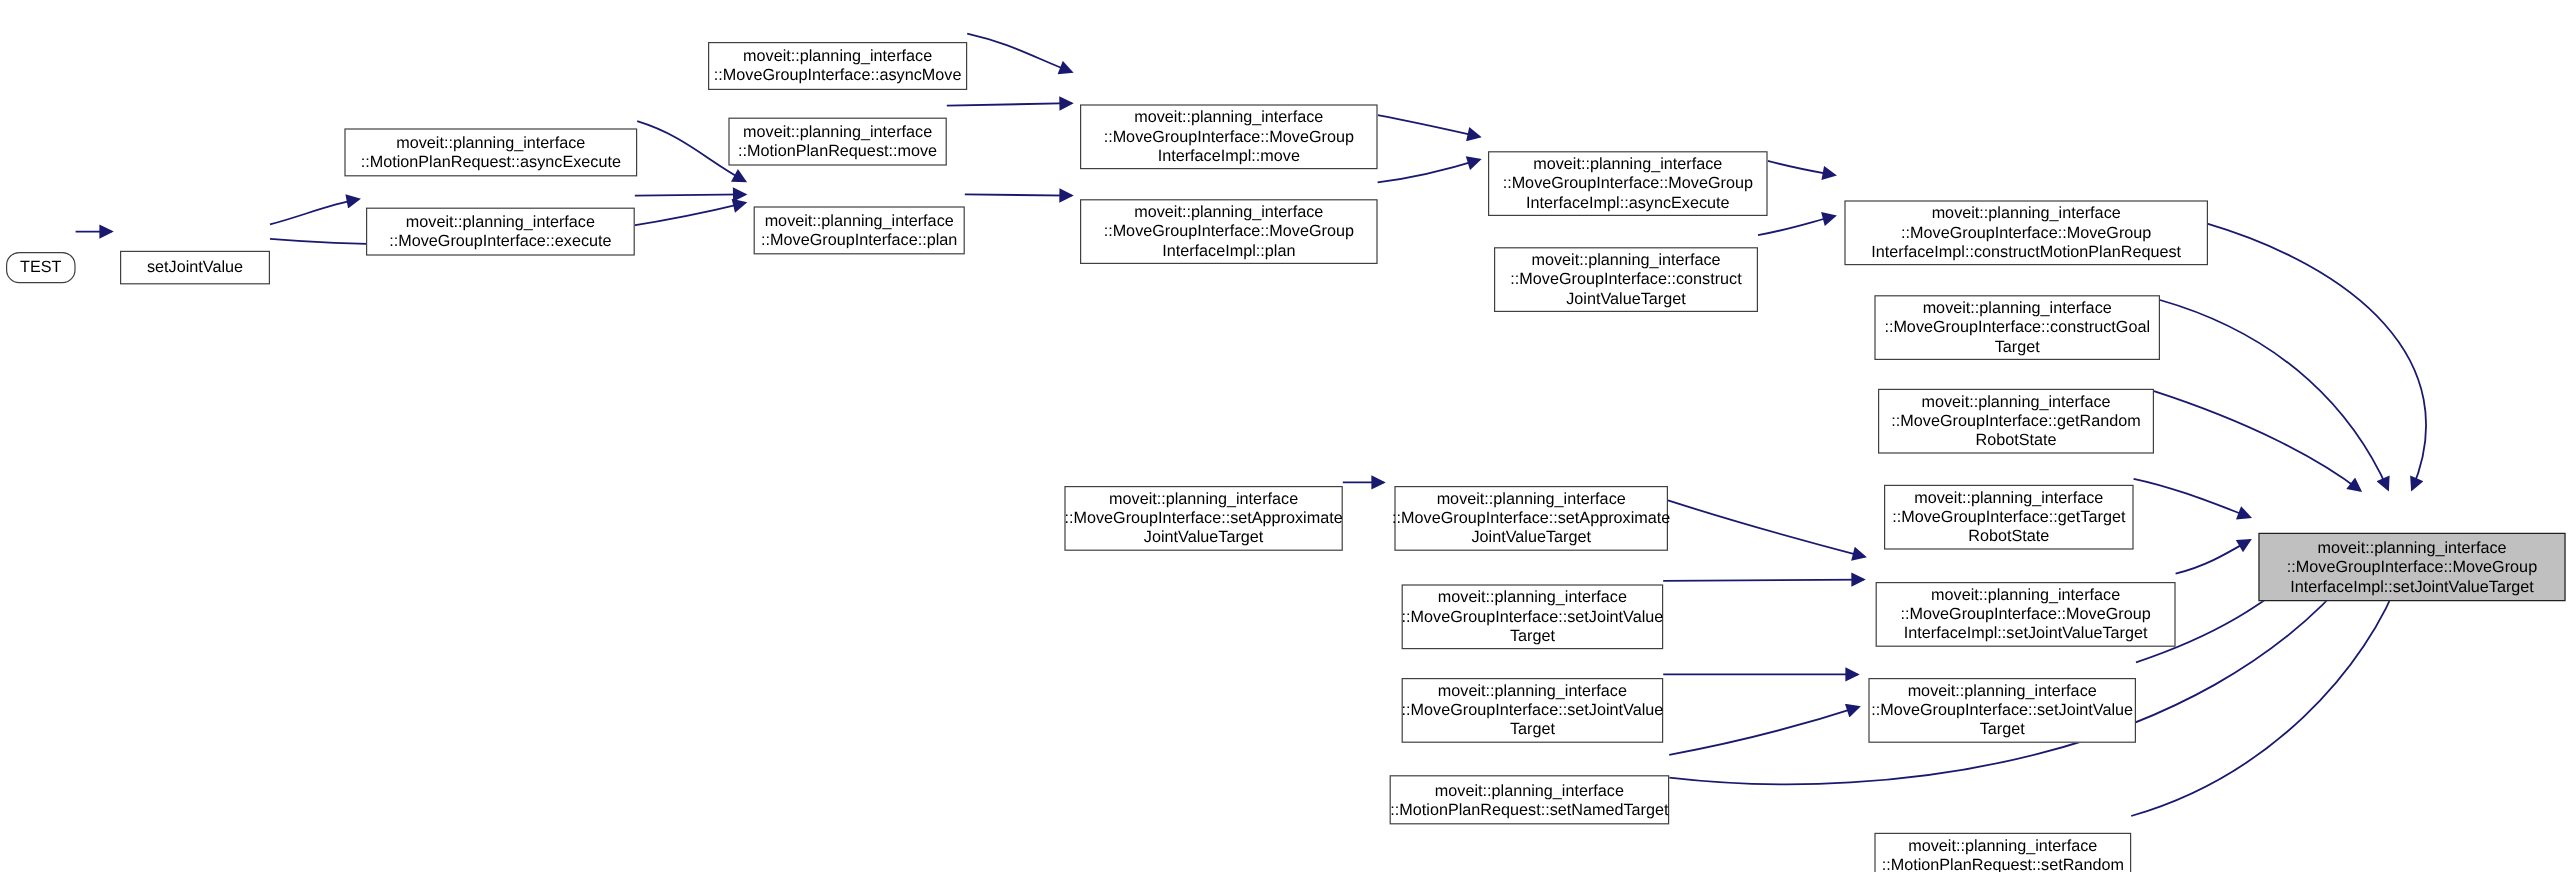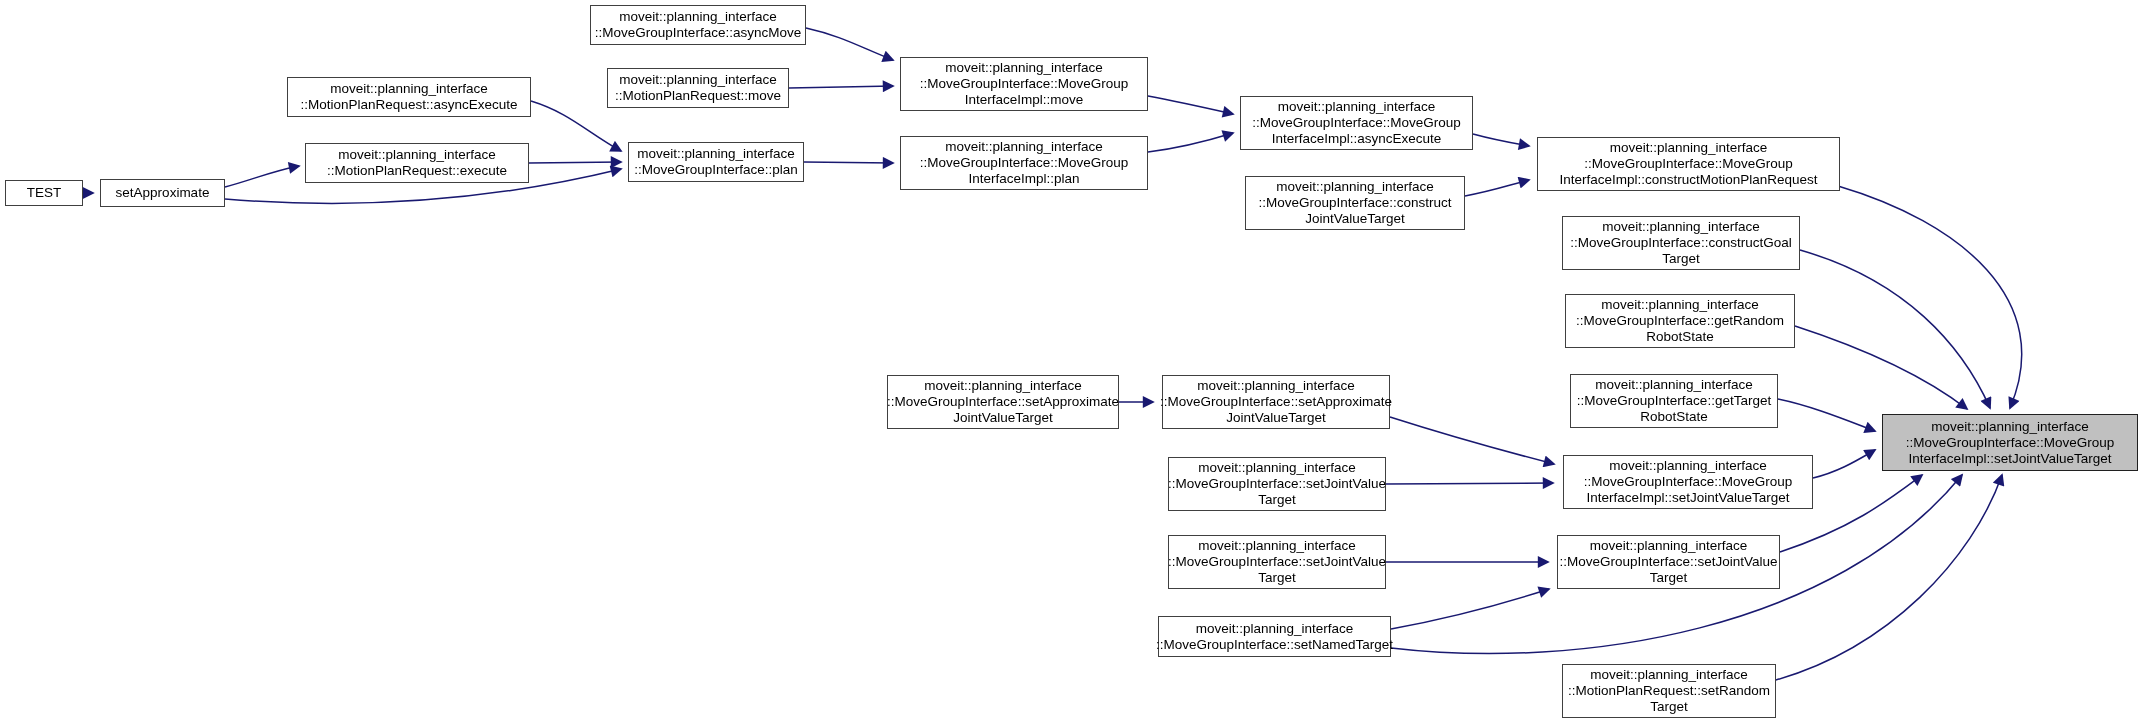--- a/index.html
+++ b/index.html
@@ -34,20 +34,21 @@
     display: flex;
     flex-direction: column;
     justify-content: center;
     align-items: center;
     text-align: center;
     font-size: 13.5px;
     line-height: 16px;
     color: #000000;
     cursor: pointer;
     z-index: 2;
+    margin-top: 30px;
   }
   .node.highlighted {
     background: var(--highlight-color, #c0c0c0);
     border: 1.5px solid #202020;
     cursor: default;
   }
   .nl {
     white-space: nowrap;
   }
 </style>
@@ -81,33 +82,33 @@
       <path d="M1119,402 L1153,402" class="edge" marker-end="url(#arrow)"></path>
       <path d="M1390,417 C1440,433 1500,450 1554,464" class="edge" marker-end="url(#arrow)"></path>
       <path d="M1386,484 L1553,483" class="edge" marker-end="url(#arrow)"></path>
       <path d="M1386,562 L1548,562" class="edge" marker-end="url(#arrow)"></path>
       <path d="M1391,629 C1462,616 1512,601 1549,589" class="edge" marker-end="url(#arrow)"></path>
       <path d="M1780,552 C1852,528 1886,502 1922,475" class="edge" marker-end="url(#arrow)"></path>
       <path d="M1391,648 C1580,670 1835,630 1962,475" class="edge" marker-end="url(#arrow)"></path>
       <path d="M1776,680 C1888,648 1972,560 2002,475" class="edge" marker-end="url(#arrow)"></path>
     </svg>
 
-<div class="node" style="left: 5px; top: 180px; width: 78px; height: 26px;">
+<div class="node" style="left: 5px; top: 180px; width: 58px; height: 26px; border-radius: 11px;">
       <div class="nl">TEST</div>
     </div>
     <div class="node" style="left: 100px; top: 179px; width: 125px; height: 28px;">
-      <div class="nl">setApproximate</div>
+      <div class="nl">setJointValue</div>
     </div>
     <div class="node" style="left: 287px; top: 77px; width: 244px; height: 40px;">
       <div class="nl">moveit::planning_interface</div>
       <div class="nl">::MotionPlanRequest::asyncExecute</div>
     </div>
     <div class="node" style="left: 305px; top: 143px; width: 224px; height: 40px;">
       <div class="nl">moveit::planning_interface</div>
-      <div class="nl">::MotionPlanRequest::execute</div>
+      <div class="nl">::MoveGroupInterface::execute</div>
     </div>
     <div class="node" style="left: 590px; top: 5px; width: 216px; height: 40px;">
       <div class="nl">moveit::planning_interface</div>
       <div class="nl">::MoveGroupInterface::asyncMove</div>
     </div>
     <div class="node" style="left: 607px; top: 68px; width: 182px; height: 40px;">
       <div class="nl">moveit::planning_interface</div>
       <div class="nl">::MotionPlanRequest::move</div>
     </div>
     <div class="node" style="left: 628px; top: 142px; width: 176px; height: 40px;">
@@ -174,21 +175,21 @@
       <div class="nl">::MoveGroupInterface::setJointValue</div>
       <div class="nl">Target</div>
     </div>
     <div class="node" style="left: 1168px; top: 535px; width: 218px; height: 54px;">
       <div class="nl">moveit::planning_interface</div>
       <div class="nl">::MoveGroupInterface::setJointValue</div>
       <div class="nl">Target</div>
     </div>
     <div class="node" style="left: 1158px; top: 616px; width: 233px; height: 41px;">
       <div class="nl">moveit::planning_interface</div>
-      <div class="nl">::MoveGroupInterface::setNamedTarget</div>
+      <div class="nl">::MotionPlanRequest::setNamedTarget</div>
     </div>
     <div class="node" style="left: 1557px; top: 535px; width: 223px; height: 54px;">
       <div class="nl">moveit::planning_interface</div>
       <div class="nl">::MoveGroupInterface::setJointValue</div>
       <div class="nl">Target</div>
     </div>
     <div class="node" style="left: 1562px; top: 664px; width: 214px; height: 54px;">
       <div class="nl">moveit::planning_interface</div>
       <div class="nl">::MotionPlanRequest::setRandom</div>
       <div class="nl">Target</div>

